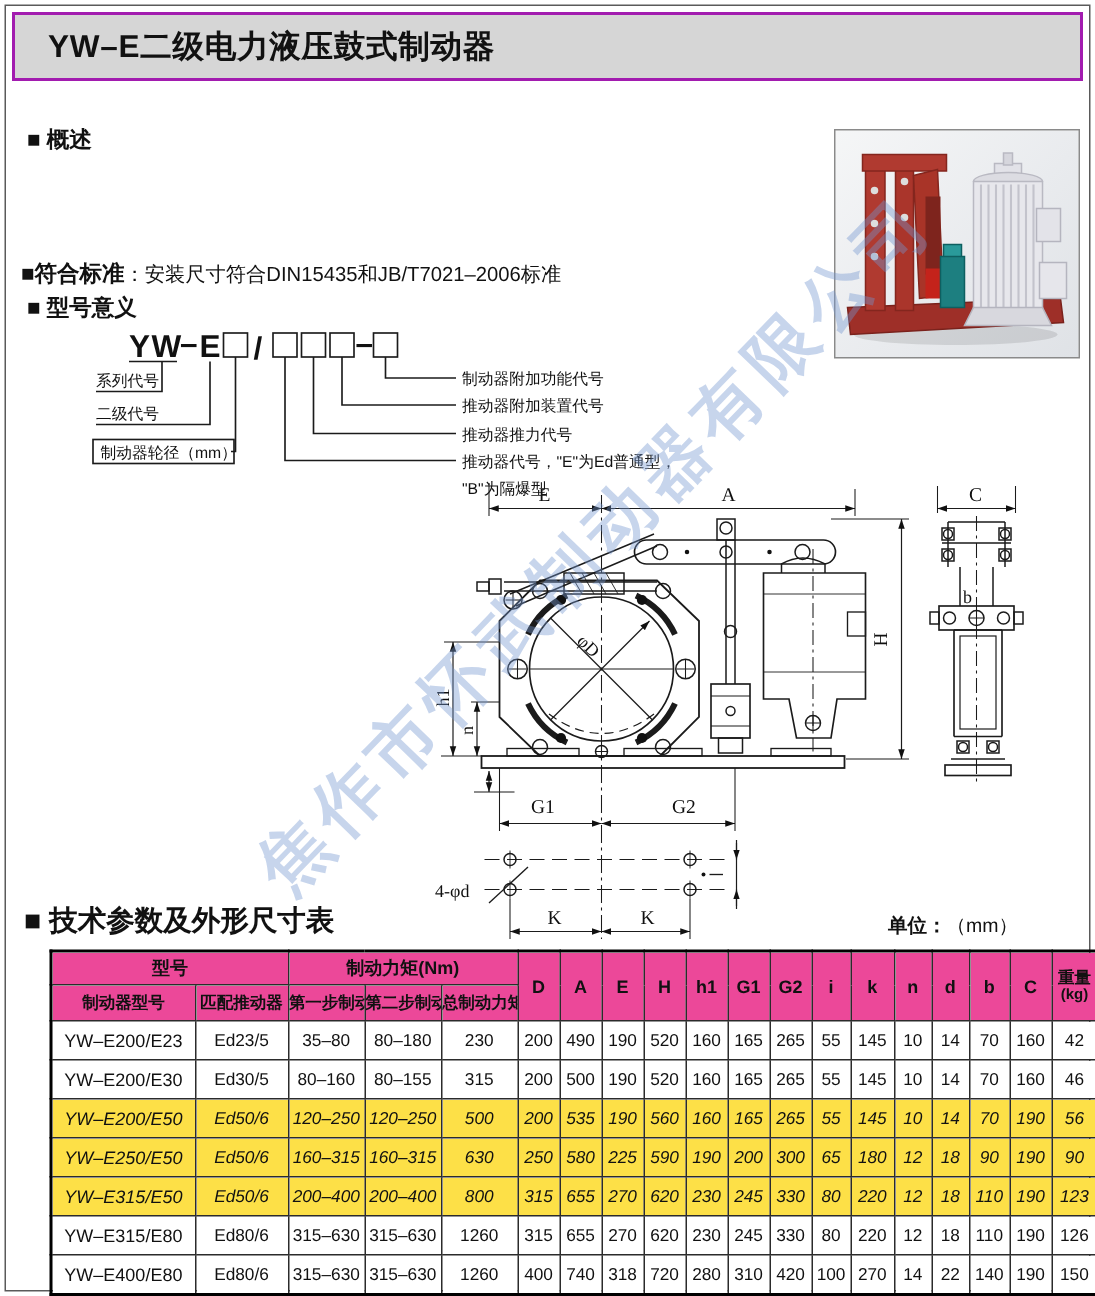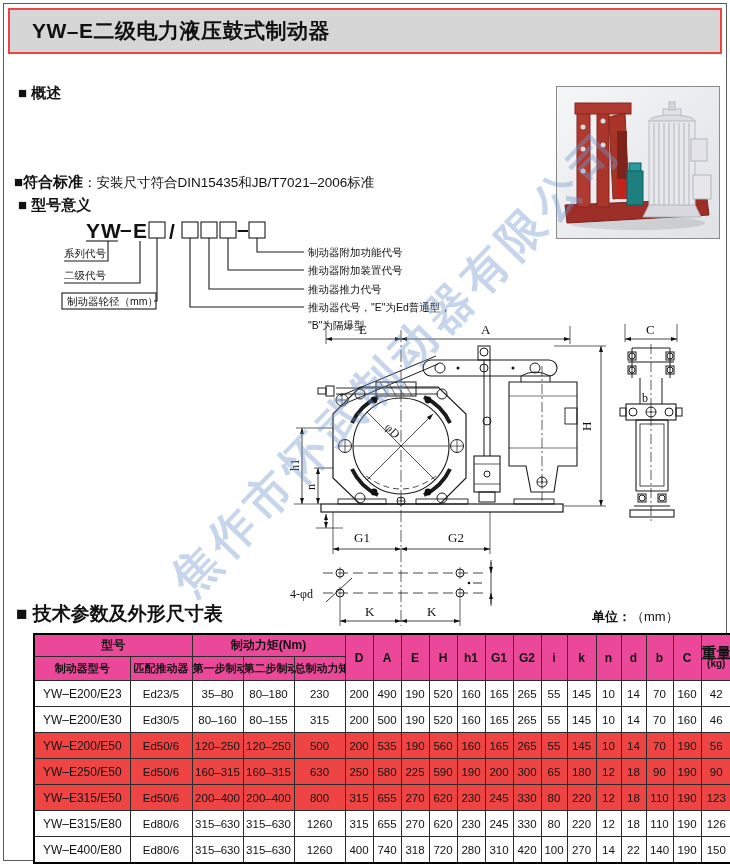--- a/index.html
+++ b/index.html
@@ -1,21 +1,21 @@
 <!DOCTYPE html>
 <html><head>
 <meta charset="utf-8">
 <style>
   html,body{margin:0;padding:0;background:#fff;}
   .page{position:relative;width:730px;height:864px;background:#fff;
         font-family:"Liberation Sans",sans-serif;color:#111;overflow:hidden;}
   .page-frame{position:absolute;inset:3px;border:1px solid #5a5a5a;pointer-events:none;}
 
   .title-bar{position:absolute;left:8px;top:8px;width:710px;height:42px;
-             background:#d6d6d6;border:2px solid #ef4444;display:flex;align-items:center;}
+             background:#d6d6d6;border:2px solid #a21caf;display:flex;align-items:center;}
   .title-bar .t{padding-left:22px;font-size:21px;font-weight:bold;letter-spacing:.5px;}
 
   .h-black{position:absolute;font-weight:bold;font-size:15px;}
   .overview-body{position:absolute;left:18px;top:103px;width:540px;font-size:13.5px;
                  line-height:22.5px;text-align:justify;text-indent:2em;}
   .standard-line{position:absolute;left:14px;top:173px;font-size:13.5px;}
   .standard-line b{font-size:15px;}
 
   .photo{position:absolute;left:556px;top:86px;width:162px;height:151px;
          border:1px solid #8a8a8a;background:linear-gradient(135deg,#f5f6f7 0%,#e9ebee 55%,#dfe2e6 100%);}
@@ -36,22 +36,22 @@
 
   table.spec{position:absolute;left:33px;top:633px;width:690px;border-collapse:collapse;
              table-layout:fixed;font-size:12px;}
   table.spec th,table.spec td{border:1px solid #2b2b2b;text-align:center;vertical-align:middle;
              padding:0;overflow:hidden;white-space:nowrap;}
   table.spec{border:2px solid #000;}
   table.spec thead th{background:#ec4899;font-weight:bold;height:21px;}
   table.spec thead tr.sub th{font-size:11px;height:23px;margin-top:32px;}
   table.spec tbody td{height:25px;background:#fff;font-size:11.5px;}
   table.spec tbody td:first-child{font-size:12px;}
-  table.spec tbody tr.shaded td{background:#ef4444;}
-  .wt1{font-size:15px;line-height:11px;font-weight:bold;}
+  table.spec tbody tr.shaded td{background:#fde047;font-style:italic;}
+  .wt1{font-size:11px;line-height:11px;font-weight:bold;}
   .wt2{font-size:10px;line-height:11px;font-weight:bold;}
 </style>
 </head>
 <body>
 
 <div class="page">
   <div class="page-frame"></div>
 
   <div class="title-bar">
     <div class="t">YW–E二级电力液压鼓式制动器</div>

